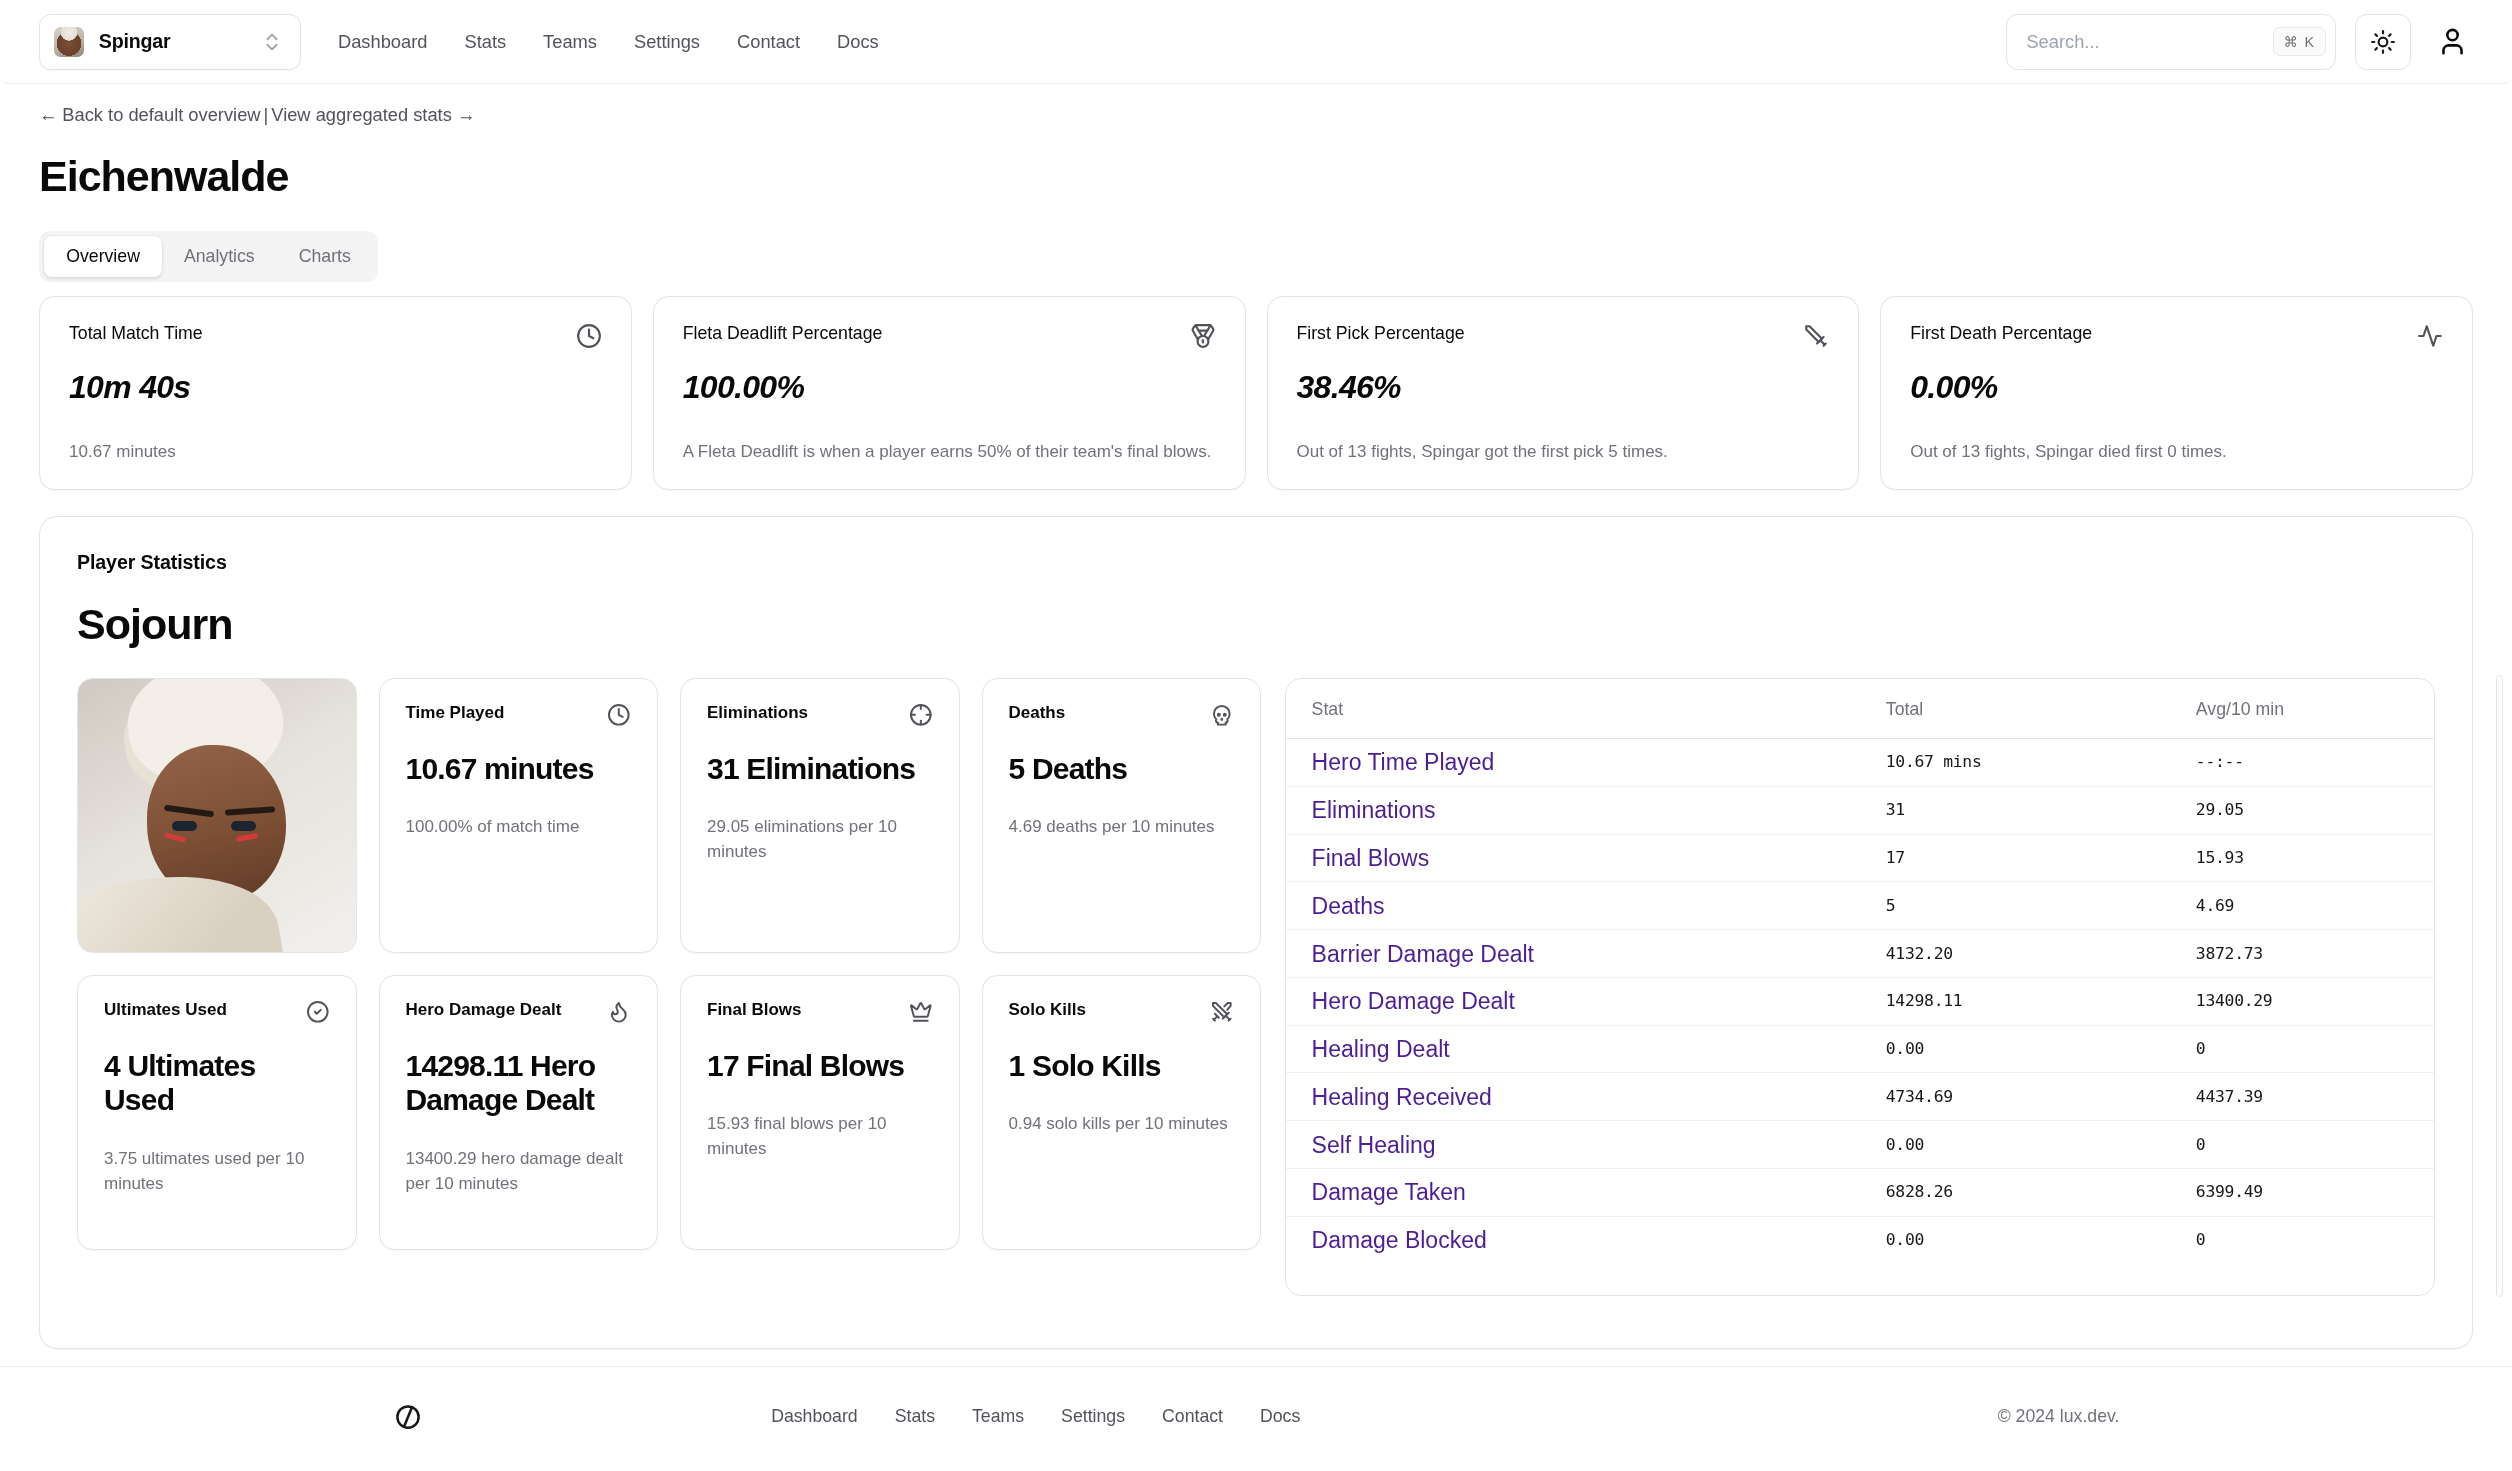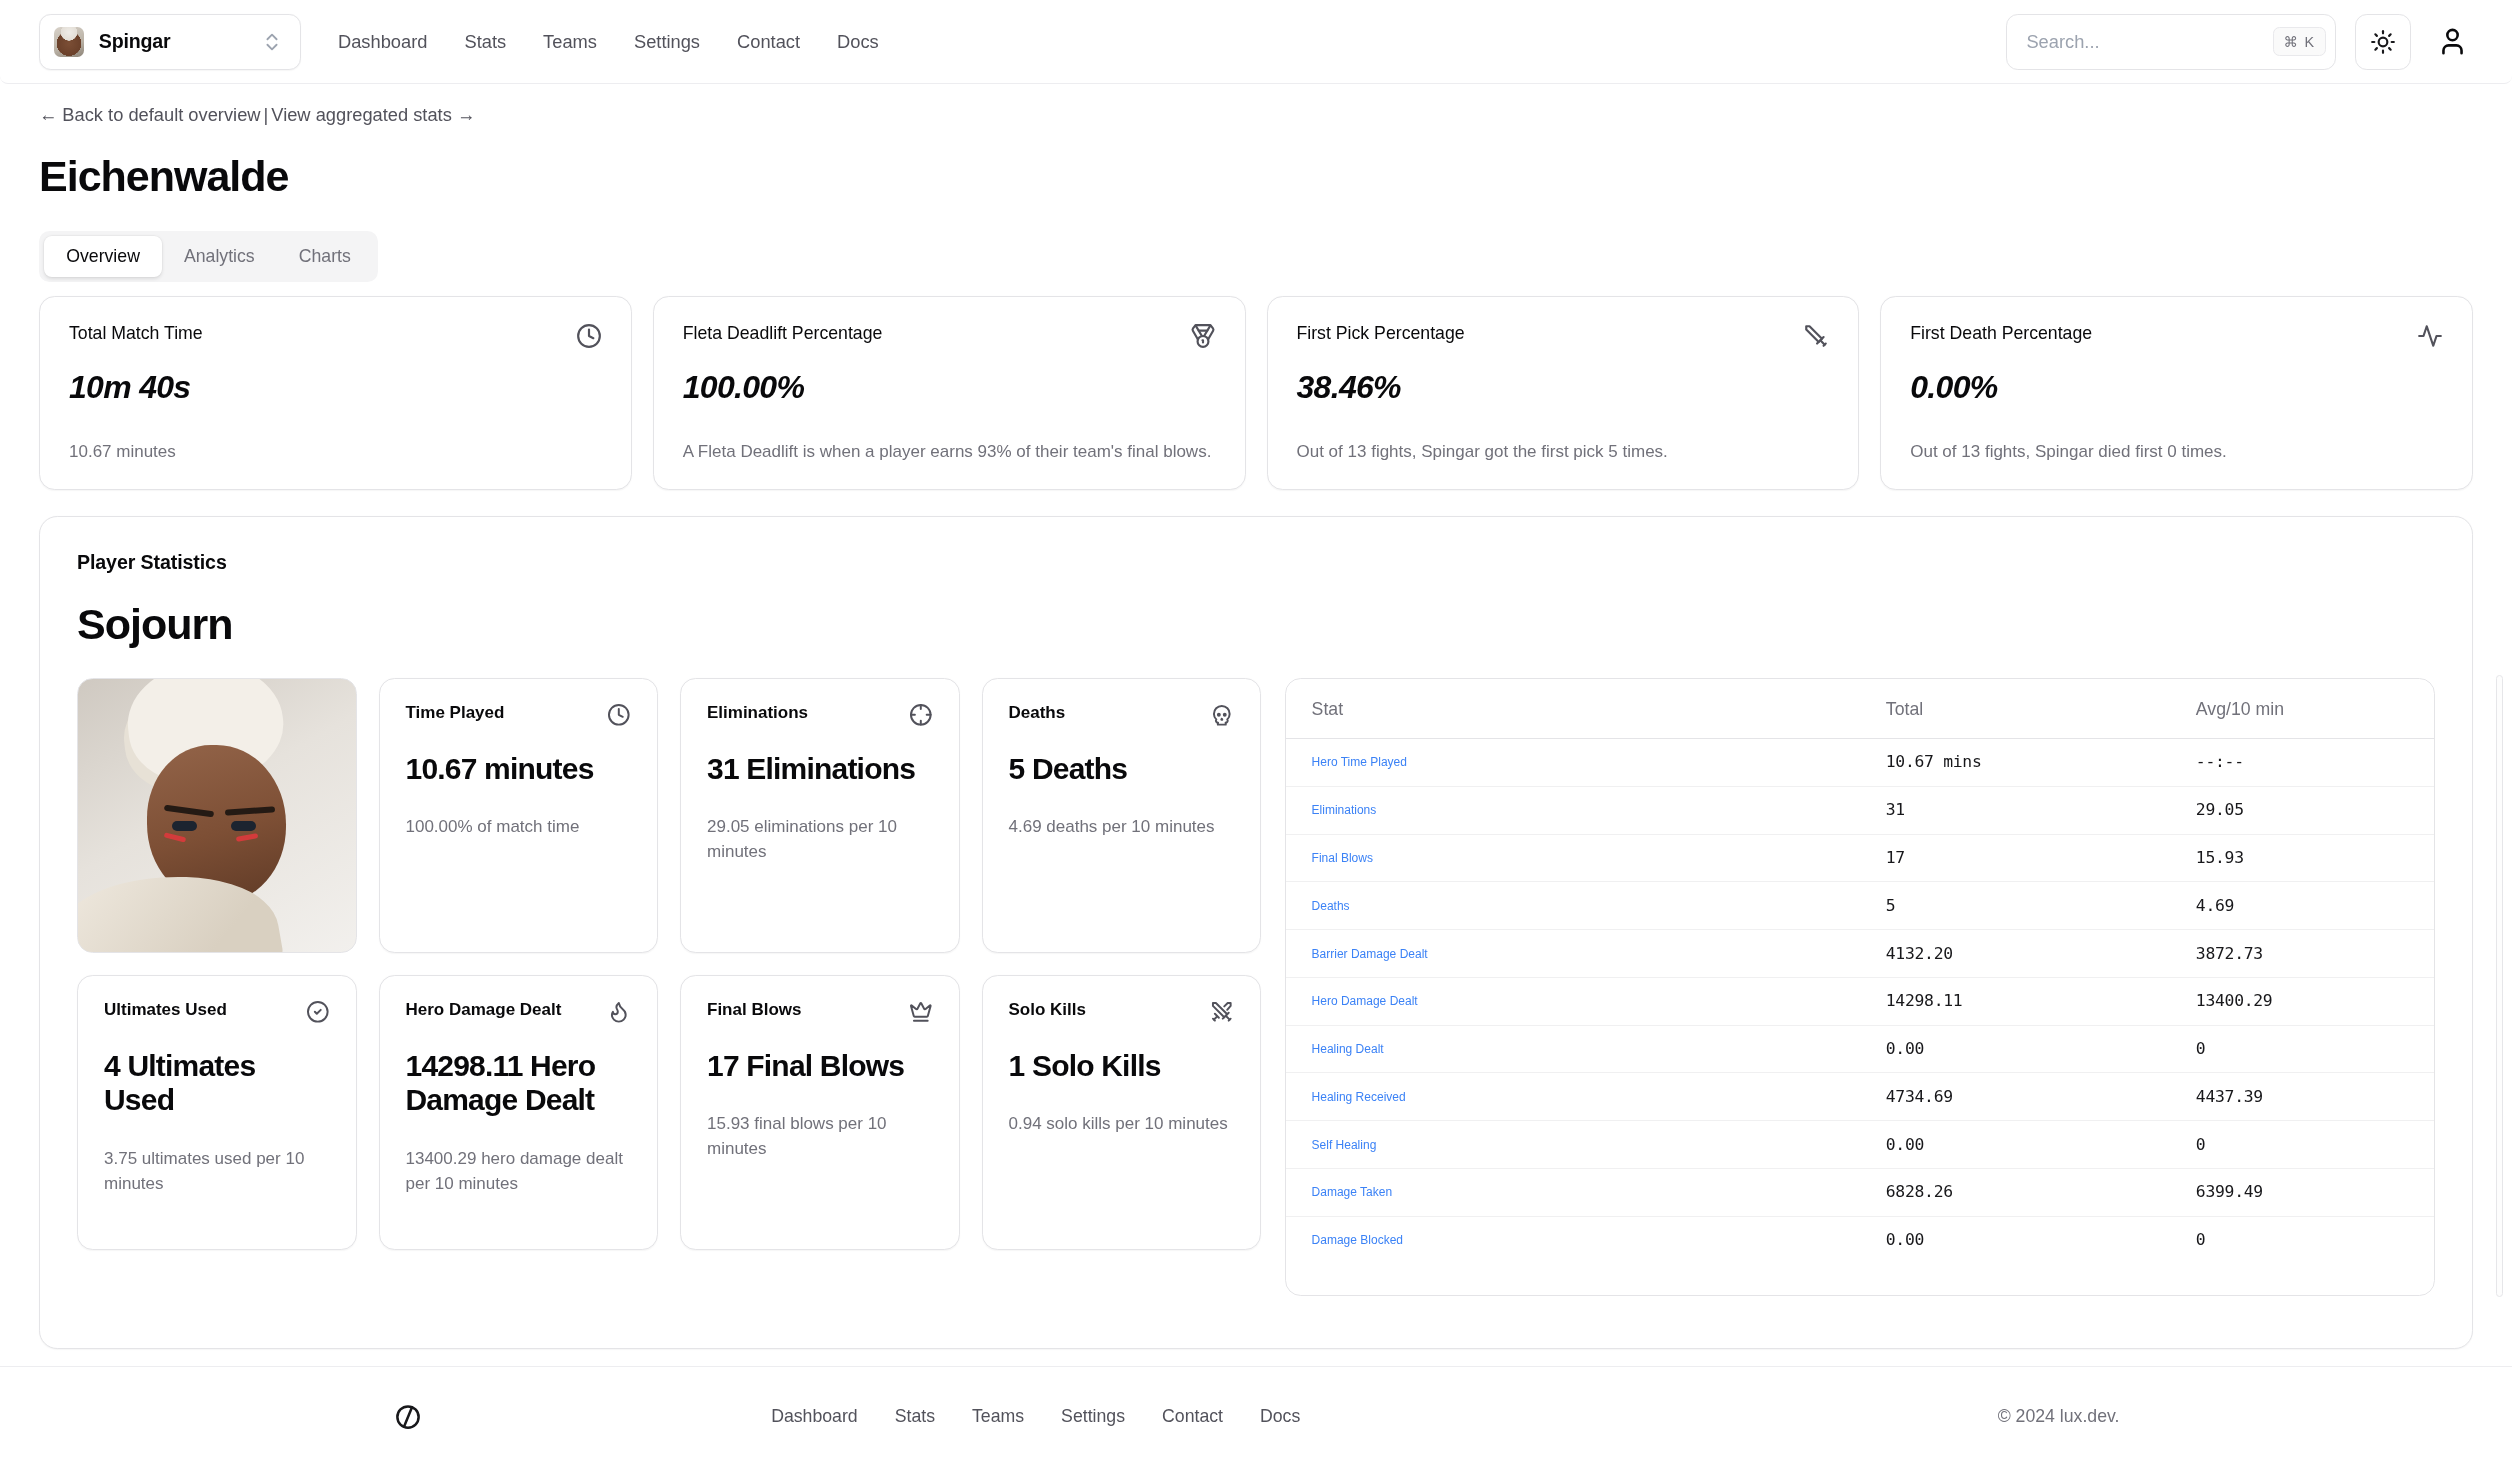--- a/index.html
+++ b/index.html
@@ -134,21 +134,21 @@
     flex:1; border:0.7px solid #e4e4e7; border-radius:15.7px; background:#fff;
     height:618px; overflow:hidden;
   }
   table.stats { width:100%; border-collapse:collapse; }
   table.stats th {
     text-align:left; font-size:17.7px; font-weight:400; color:#71717a;
     padding:18.3px 26px; border-bottom:0.7px solid #e4e4e7; line-height:22px; white-space:nowrap;
   }
   table.stats td { padding:12.4px 26px; border-bottom:0.7px solid #f0f0f1; line-height:22px; white-space:nowrap; }
   table.stats tr:last-child td { border-bottom:none; }
-  td.stat-label { font-size:12px; color:#3b82f6; }
+  td.stat-label { font-size:23px; color:#4c1d95; }
   td.num { font-family:"DejaVu Sans Mono", monospace; font-size:16.4px; color:#18181b; letter-spacing:-0.3px; }
   .col-stat { width:50%; } .col-total { width:27%; } .col-avg { width:23%; }
 
   
   .page-scrollbar { position:absolute; right:9.2px; top:675px; width:6.5px; height:622px;
     border:0.7px solid #e6e6e9; border-radius:5.2px; background:#fdfdfd; }
 
   
   .footer { margin-top:16.4px; border-top:0.7px solid #ededf0; height:101px; display:flex; align-items:center; }
   .footer-inner { width:1727px; margin:0 auto; display:flex; align-items:center; }
@@ -247,21 +247,21 @@
               <path d="M7.21 15 2.66 7.14a2 2 0 0 1 .13-2.2L4.4 2.8A2 2 0 0 1 6 2h12a2 2 0 0 1 1.6.8l1.6 2.14a2 2 0 0 1 .14 2.2L16.79 15"></path>
               <path d="M11 12 5.12 2.2"></path>
               <path d="m13 12 5.88-9.8"></path>
               <path d="M8 7h8"></path>
               <circle cx="12" cy="17" r="5"></circle>
               <path d="M12 18v-2h-.5"></path>
             </svg>
           </span>
         </div>
         <div class="stat-card-value">100.00%</div>
-        <div class="stat-card-desc">A Fleta Deadlift is when a player earns 93% of their team's final blows.</div>
+        <div class="stat-card-desc">A Fleta Deadlift is when a player earns 50% of their team's final blows.</div>
       </div>
       <div class="stat-card">
         <div class="stat-card-head">
           <span class="stat-card-title">First Pick Percentage</span>
           <span class="stat-card-icon">
             <svg class="ic" width="26" height="26" viewBox="0 0 24 24">
               <polyline points="14.5 17.5 3 6 3 3 6 3 17.5 14.5"></polyline>
               <line x1="13" x2="19" y1="19" y2="13"></line>
               <line x1="16" x2="20" y1="16" y2="20"></line>
               <line x1="19" x2="21" y1="21" y2="19"></line>

